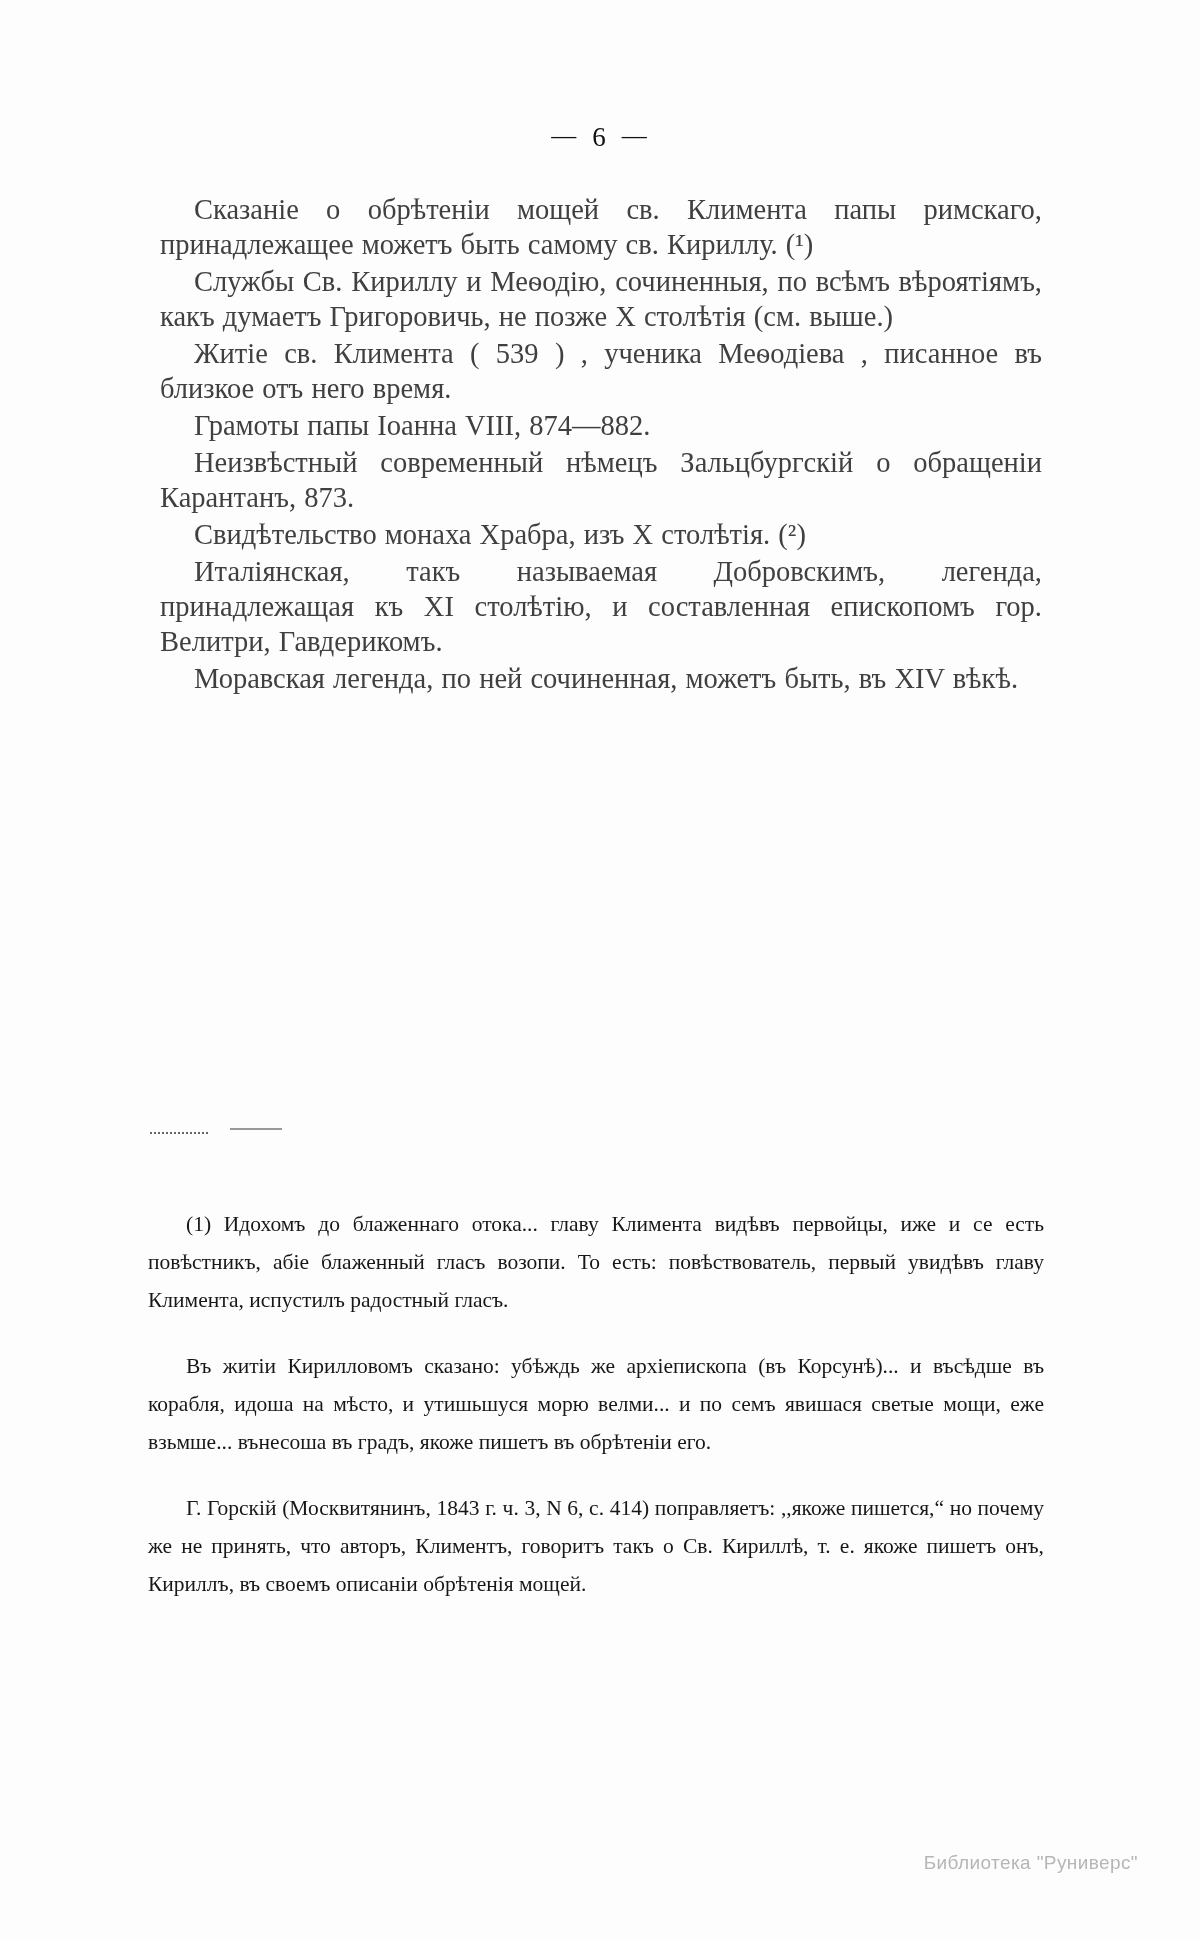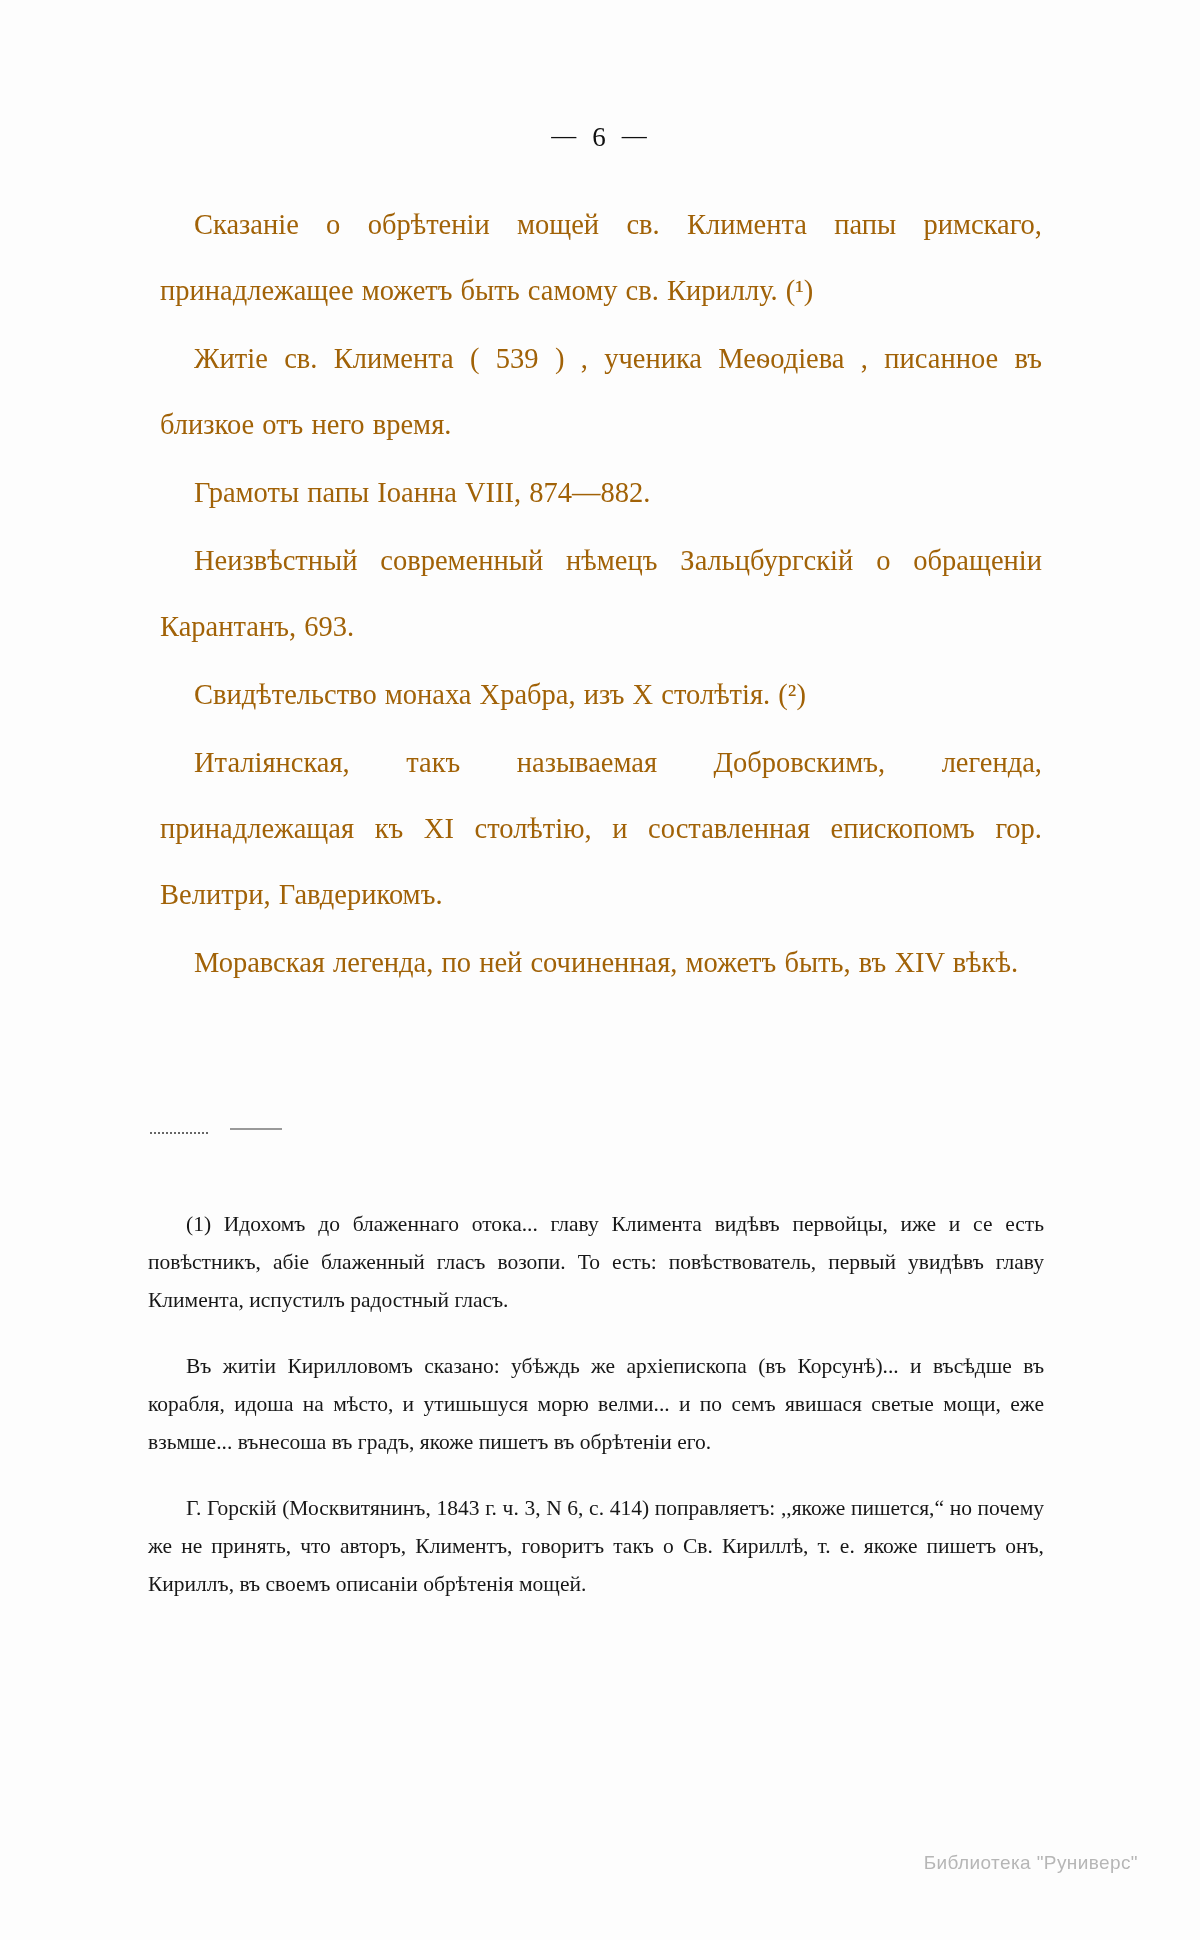--- a/index.html
+++ b/index.html
@@ -41,24 +41,24 @@
   }
   .body-block {
     position: absolute;
     top: 192px;
     left: 160px;
     width: 882px;
   }
   p.para {
     margin: 0 0 2px 0;
     font-size: 28.5px;
-    line-height: 66px;
+    line-height: 35px;
     text-align: justify;
     text-indent: 34px;
-    color: #a16207;
+    color: #404040;
     word-spacing: 1px;
     font-family: "Liberation Serif", serif;
   }
   p.para .struck::after {
     content: "";
     position: absolute;
     left: -2px;
     right: -1px;
     top: 52%;
     height: 2px;
@@ -112,23 +112,24 @@
 <body>
 
 <div class="page">
 
   <div class="page-number">
     <span class="dash">—</span><span>6</span><span class="dash">—</span>
   </div>
 
   <div class="body-block">
     <p class="para">Сказаніе о обрѣтеніи мощей св. Климента папы римскаго, принадлежащее можетъ быть самому св. Кириллу. (¹)</p>
+    <p class="para">Службы Св. Кириллу и Меѳодію, сочиненныя, по всѣмъ вѣроятіямъ, какъ думаетъ Григоровичь, не позже X столѣтія (см. выше.)</p>
     <p class="para">Житіе св. Климента ( 539 ) , ученика Меѳодіева , писанное въ близкое отъ него время.</p>
     <p class="para">Грамоты папы Іоанна VIII, 874—882.</p>
-    <p class="para">Неизвѣстный современный нѣмецъ Зальцбургскій о обращеніи Карантанъ, 693.</p>
+    <p class="para">Неизвѣстный современный нѣмецъ Зальцбургскій о обращеніи Карантанъ, 873.</p>
     <p class="para">Свидѣтельство монаха Храбра, изъ X столѣтія. (²)</p>
     <p class="para">Италіянская, такъ называемая Добровскимъ, легенда, принадлежащая къ XI столѣтію, и составленная епископомъ гор. Велитри, Гавдерикомъ.</p>
     <p class="para">Моравская легенда, по ней сочиненная, можетъ быть, въ XIV вѣкѣ.</p>
   </div>
 
   <div class="rule dotty"></div>
   <div class="rule2"></div>
 
   <div class="notes">
     <p class="note">(1) Идохомъ до блаженнаго отока... главу Климента видѣвъ первойцы, иже и се есть повѣстникъ, абіе блаженный гласъ возопи. То есть: повѣствователь, первый увидѣвъ главу Климента, испустилъ радостный гласъ.</p>

